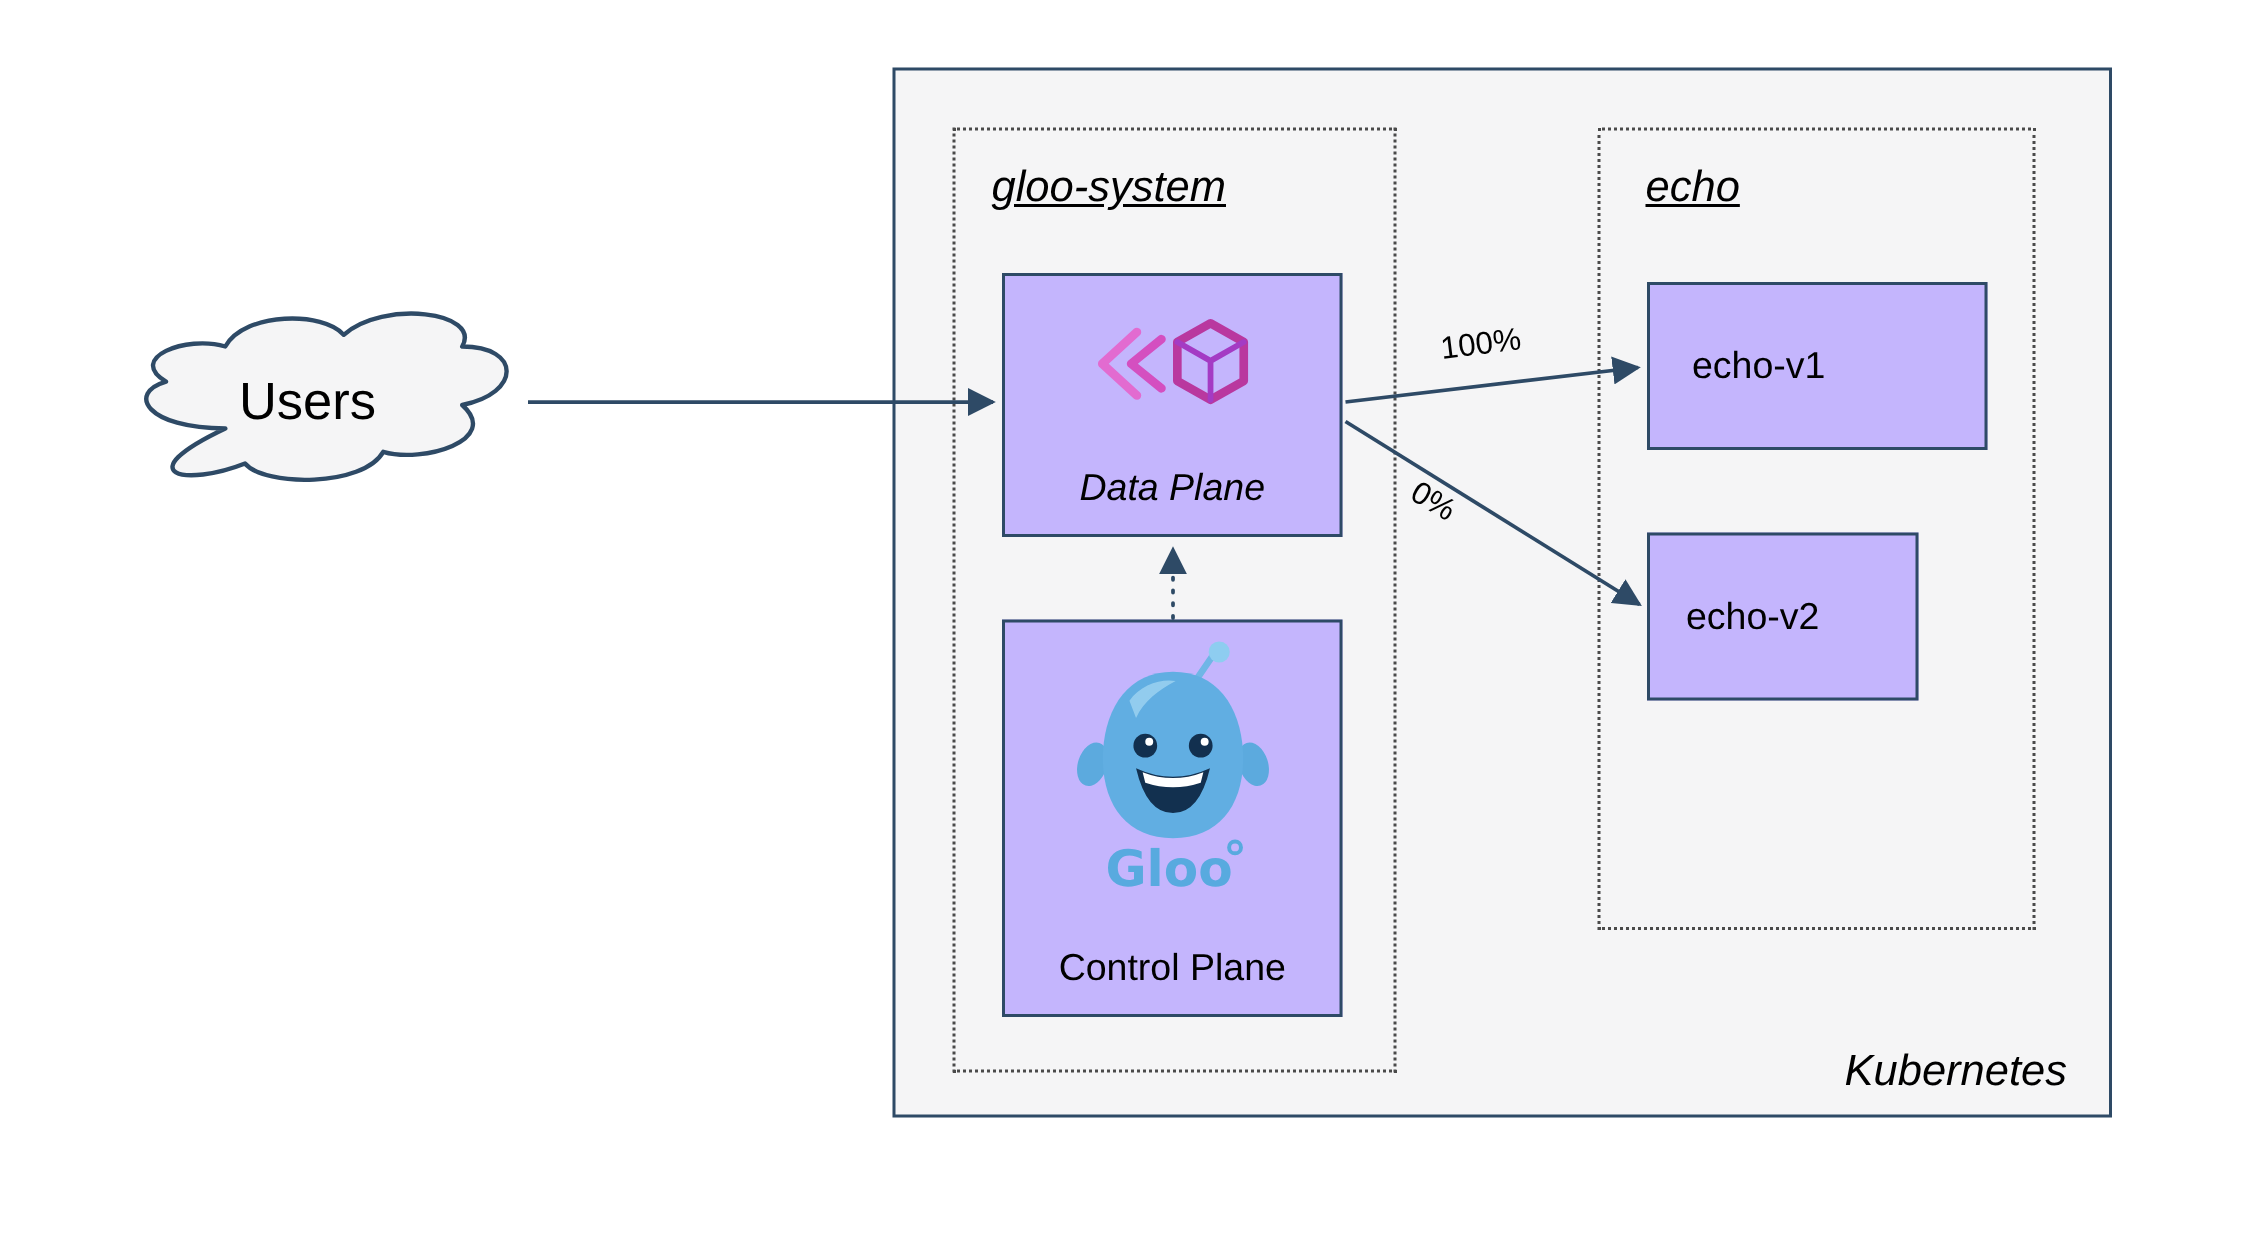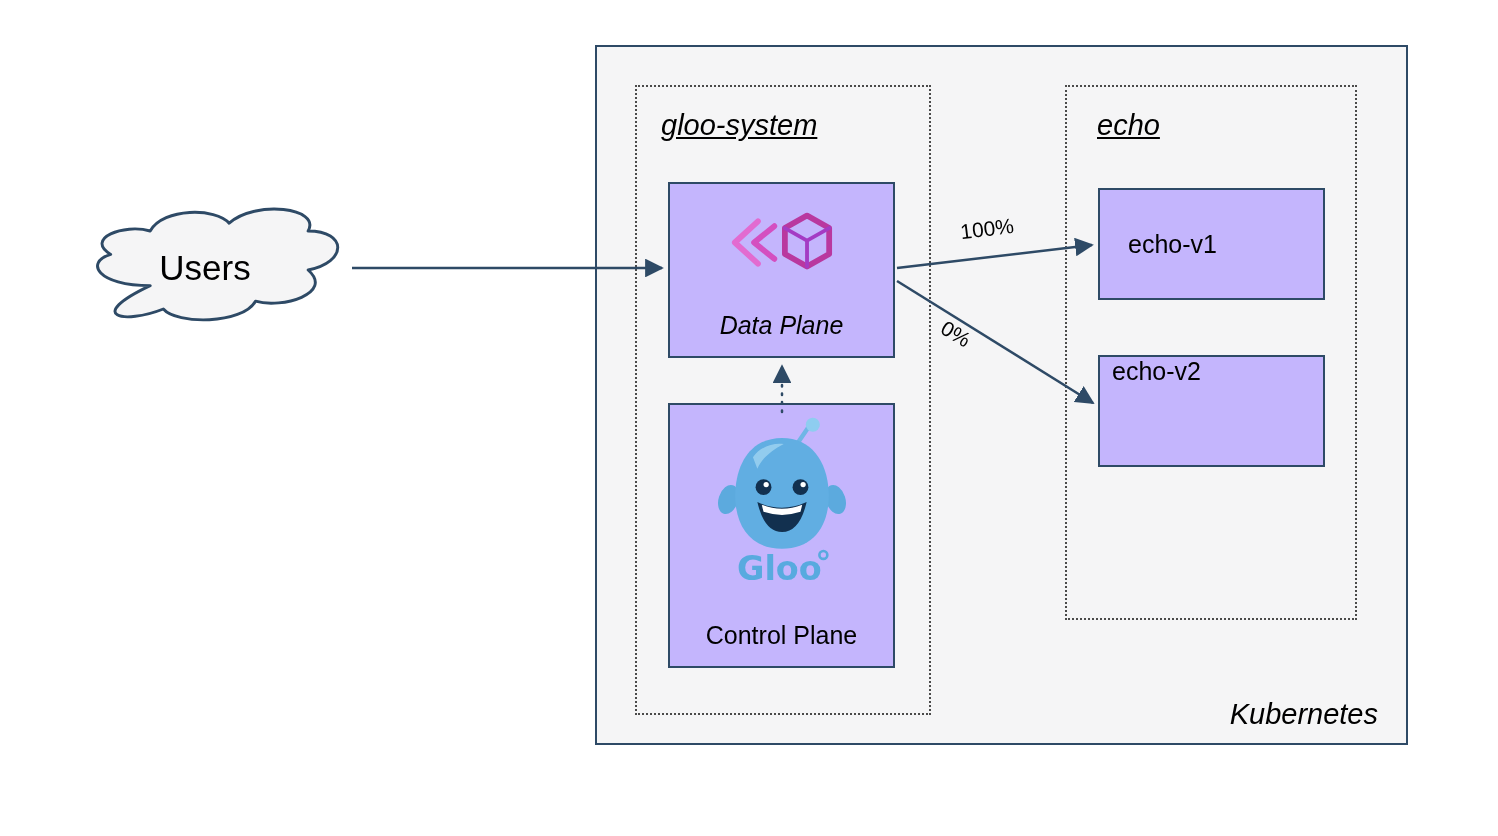--- a/index.html
+++ b/index.html
@@ -65,37 +65,37 @@
 
   .node-data-plane {
     left: 668px; top: 182px;
     width: 227px; height: 176px;
     display: flex; flex-direction: column;
     align-items: center; justify-content: space-between;
     padding: 20px 0 16px 0;
     font-style: italic;
   }
   .node-control-plane {
-    left: 668px; top: 403px;
+    left: 668px; top: 413px;
     width: 227px; height: 265px;
     display: flex; flex-direction: column;
     align-items: center; justify-content: space-between;
     padding: 10px 0 16px 0;
   }
   .node-echo-v1 {
     left: 1098px; top: 188px;
     width: 227px; height: 112px;
     display: flex; align-items: center;
     padding-left: 28px;
   }
   .node-echo-v2 {
     left: 1098px; top: 355px;
-    width: 227px; height: 112px;
-    display: flex; 
-    padding-left: 12px;
+    width: 181px; height: 112px;
+    display: flex; align-items: center;
+    padding-left: 24px;
   }
 
   
   .cloud-wrap {
     position: absolute;
     left: 80px; top: 192px;
     width: 272px; height: 156px;
   }
   .cloud-label {
     position: absolute;

